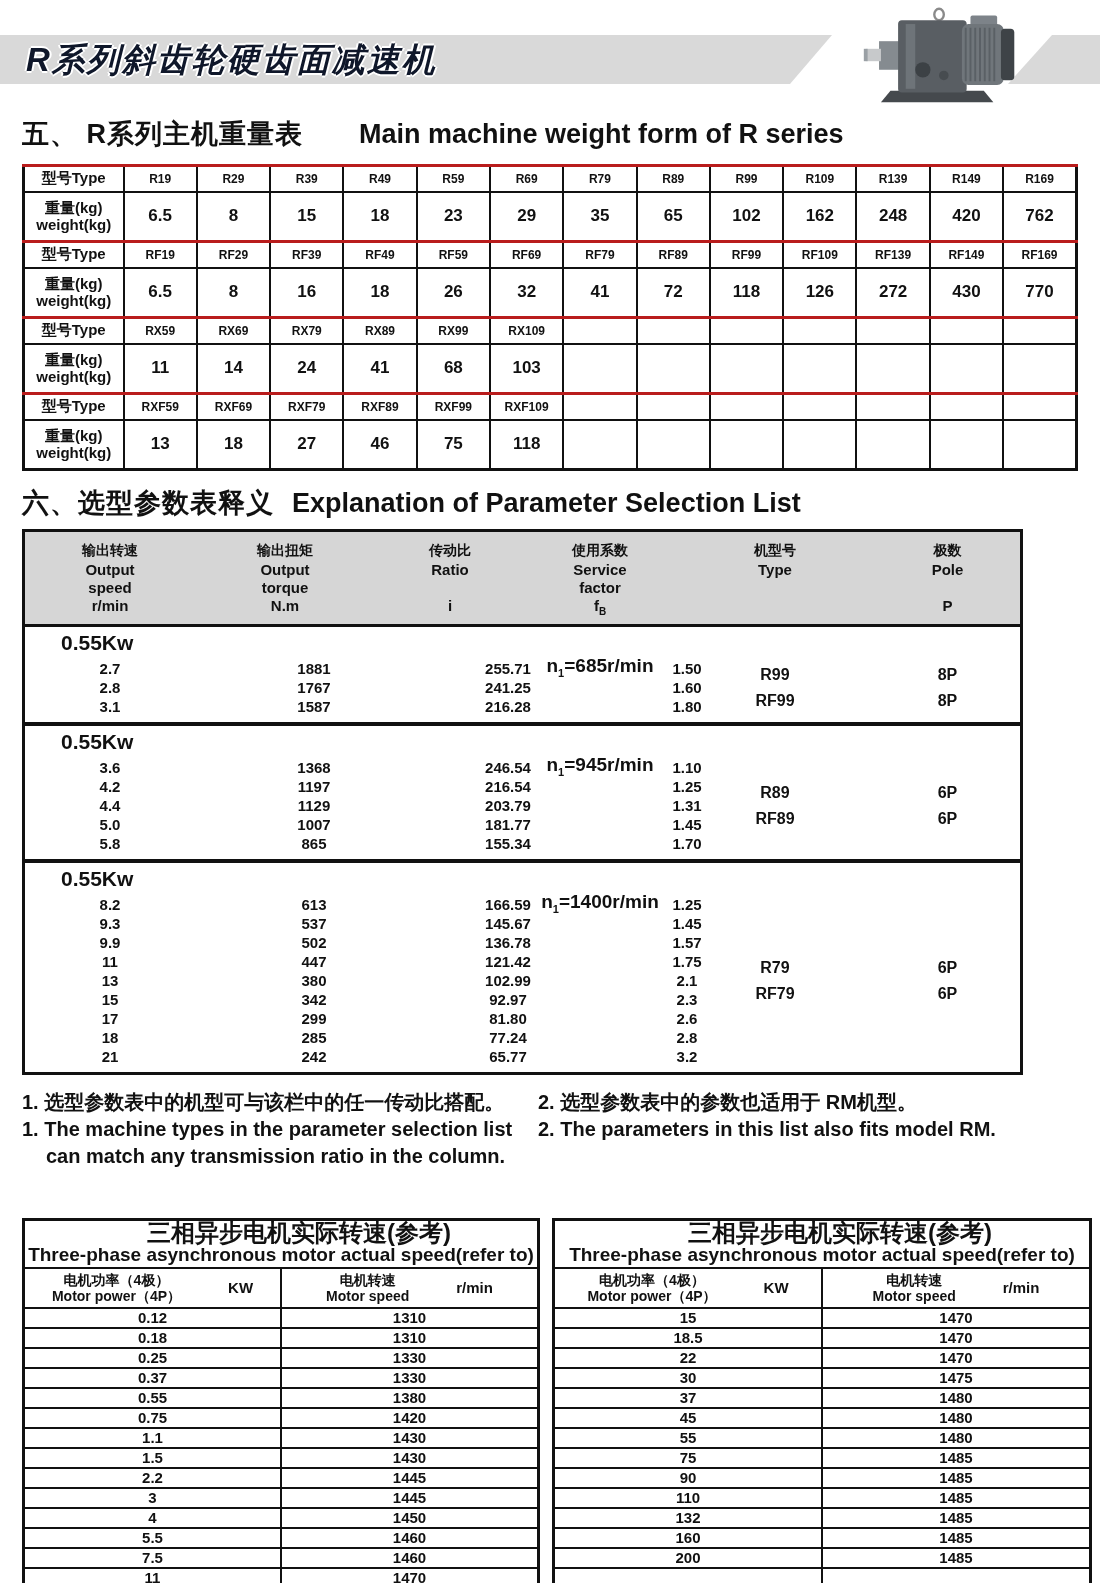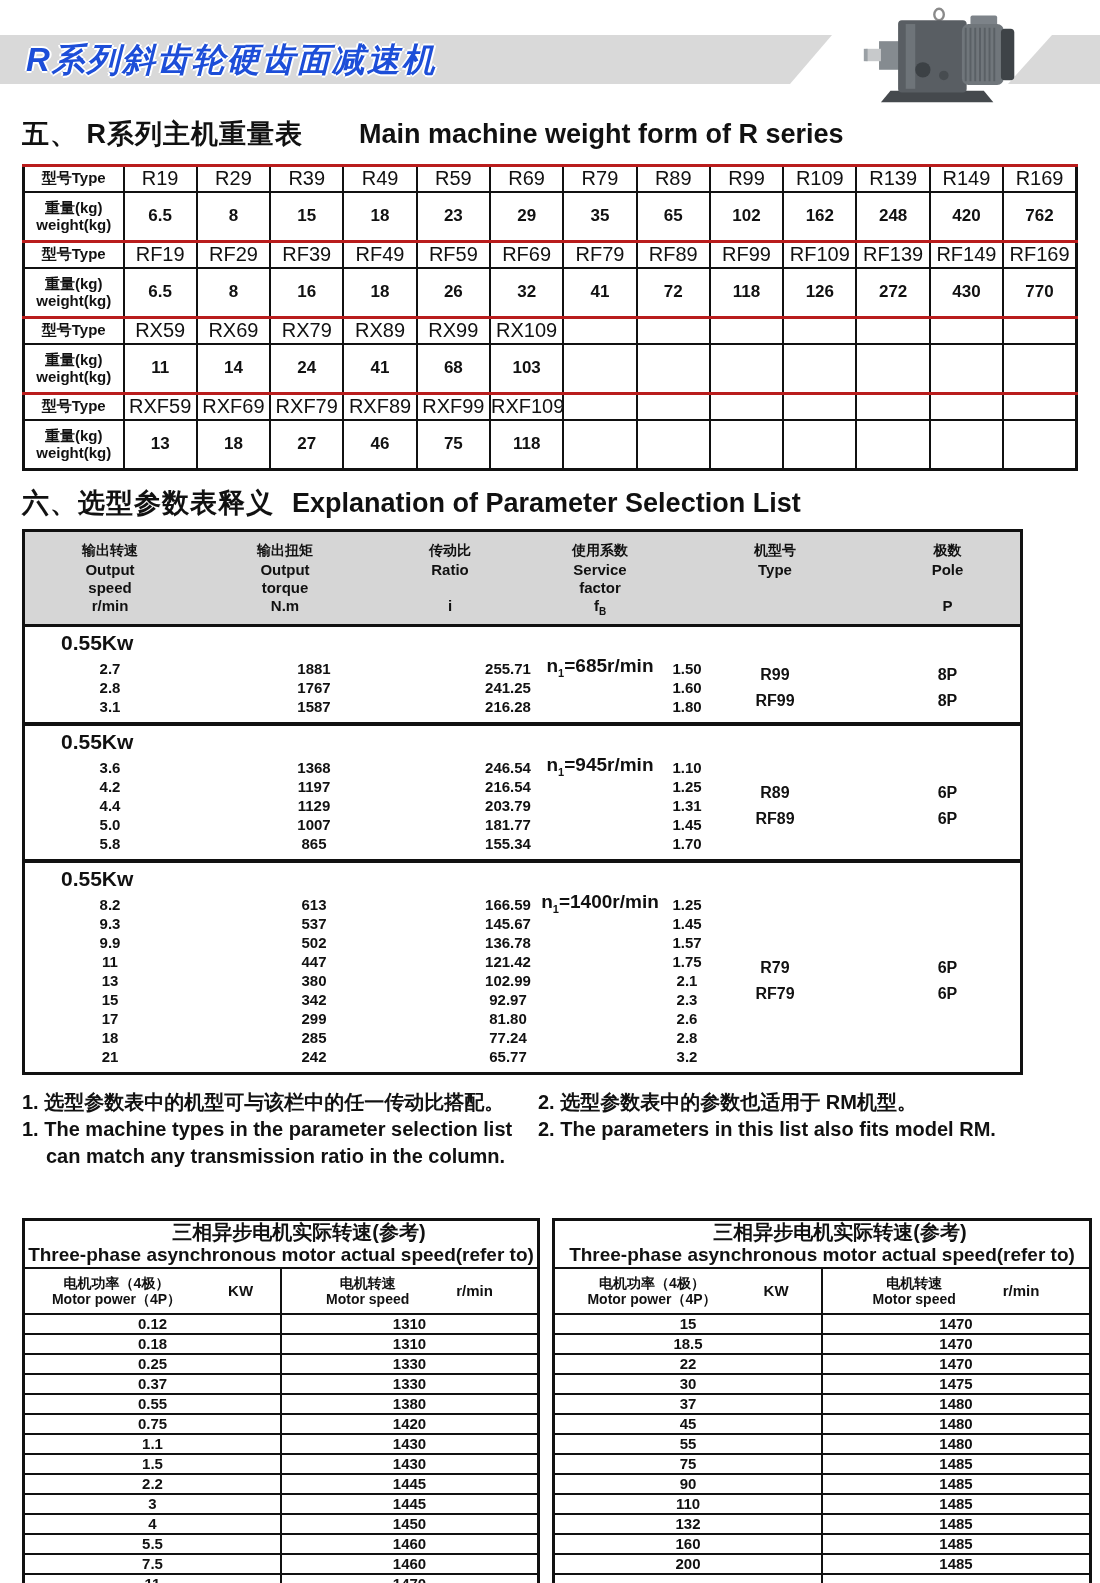--- a/index.html
+++ b/index.html
@@ -6,42 +6,42 @@
   html,body { width:1100px; height:1583px; background:#fff; color:#111;
     font-family:"Liberation Sans","DejaVu Sans",sans-serif; overflow:hidden; }
 
   
   .banner { position:relative; height:100px; }
   .band { position:absolute; left:0; top:35px; width:832px; height:49px; background:#d9d9d9;
     clip-path:polygon(0 0,100% 0,calc(100% - 42px) 100%,0 100%); }
   .band-right { position:absolute; right:0; top:35px; width:92px; height:49px; background:#d9d9d9;
     clip-path:polygon(44px 0,100% 0,100% 100%,0 100%); }
   .banner-title { position:absolute; left:26px; top:35px; height:49px; line-height:49px;
-    font-size:33px; font-weight:bold; font-style:italic; letter-spacing:2px; color:#1d4ed8;
+    font-size:33px; font-weight:bold; font-style:italic; letter-spacing:2px; color:#0f172a;
     text-shadow:-2px 0 0 #fff,2px 0 0 #fff,0 -2px 0 #fff,0 2px 0 #fff; white-space:nowrap; }
   .motor { position:absolute; left:860px; top:5px; width:160px; height:100px; }
 
   
   .sec-heading { display:flex; align-items:baseline; margin:4px 22px; white-space:nowrap; }
   .sec-heading .zh { font-size:27px; font-weight:bold; letter-spacing:1px; }
   .sec-heading .en { font-size:27px; font-weight:bold; margin-left:56px; letter-spacing:0; }
   #h5 { margin-top:16px; }
   #h6 { margin-top:14px; }
   #h6 .en { margin-left:18px; }
 
   
   .wtable { border-collapse:collapse; table-layout:fixed; width:1056px; margin:12px 22px 0;
     border:3px solid #111; }
   .wtable th,.wtable td { border:2px solid #111; text-align:center; vertical-align:middle;
     padding:0; overflow:hidden; }
   .wtable tbody { border-top:3px solid #b91c1c; }
   .wtable th { width:100px; font-size:15px; font-weight:bold; }
   .wtable tr.type-row { height:26px; }
   .wtable tr.weight-row { height:50px; }
-  .wtable tr.type-row td { font-size:20px; font-weight:normal; }
+  .wtable tr.type-row td { font-size:12px; font-weight:bold; }
   .wtable tr.weight-row td { font-size:17px; font-weight:bold; }
   .wtable .th2 { font-size:15px; line-height:17px; font-weight:bold; }
 
   
   .ptable { width:1001px; margin:8px 0 0 22px; border:3px solid #111; }
   .pgrid { display:grid; grid-template-columns:170px 180px 150px 150px 200px 1fr; }
   .phead { background:#d6d6d6; border-bottom:3px solid #111; padding:8px 0 6px; }
   .phcol { display:flex; flex-direction:column; align-items:center; height:78px; }
   .phcol .zh { font-size:14px; font-weight:bold; line-height:21px; }
   .phcol .en { font-size:15px; font-weight:bold; line-height:18px; min-height:18px; }
@@ -68,23 +68,23 @@
   .note-left { width:516px; }
   .note-right { margin-left:0; }
   .note .indent { padding-left:24px; }
 
   
   .bottom-tables { display:flex; margin:48px 0 0 22px; gap:12px; }
   .mtable { border-collapse:collapse; table-layout:fixed; border:3px solid #111; }
   .mtable-0 { width:518px; } .mtable-1 { width:540px; }
   .mtable th,.mtable td { border:2px solid #111; text-align:center; padding:0; }
   .mtitle { height:48px; }
-  .mtitle .t-zh { font-size:20px; font-weight:bold; line-height:23px;margin-left:36px; }
+  .mtitle .t-zh { font-size:24px; font-weight:bold; line-height:23px;margin-left:36px; }
   .mtitle .t-en { font-size:19px; font-weight:bold; line-height:22px; }
-  .mhead th { height:46px; }
+  .mhead th { height:40px; }
   .mh-wrap { display:flex; align-items:center; justify-content:center; gap:9px; }
   .mh-lines { font-size:14px; font-weight:bold; line-height:16px; text-align:center; }
   .munit { font-size:15px; font-weight:bold;margin-left:38px; }
   .mtable tbody td { height:20px; font-size:15px; font-weight:bold; }
 </style>
 </head>
 <body>
 
 <div class="banner">
   <div class="band"></div>

